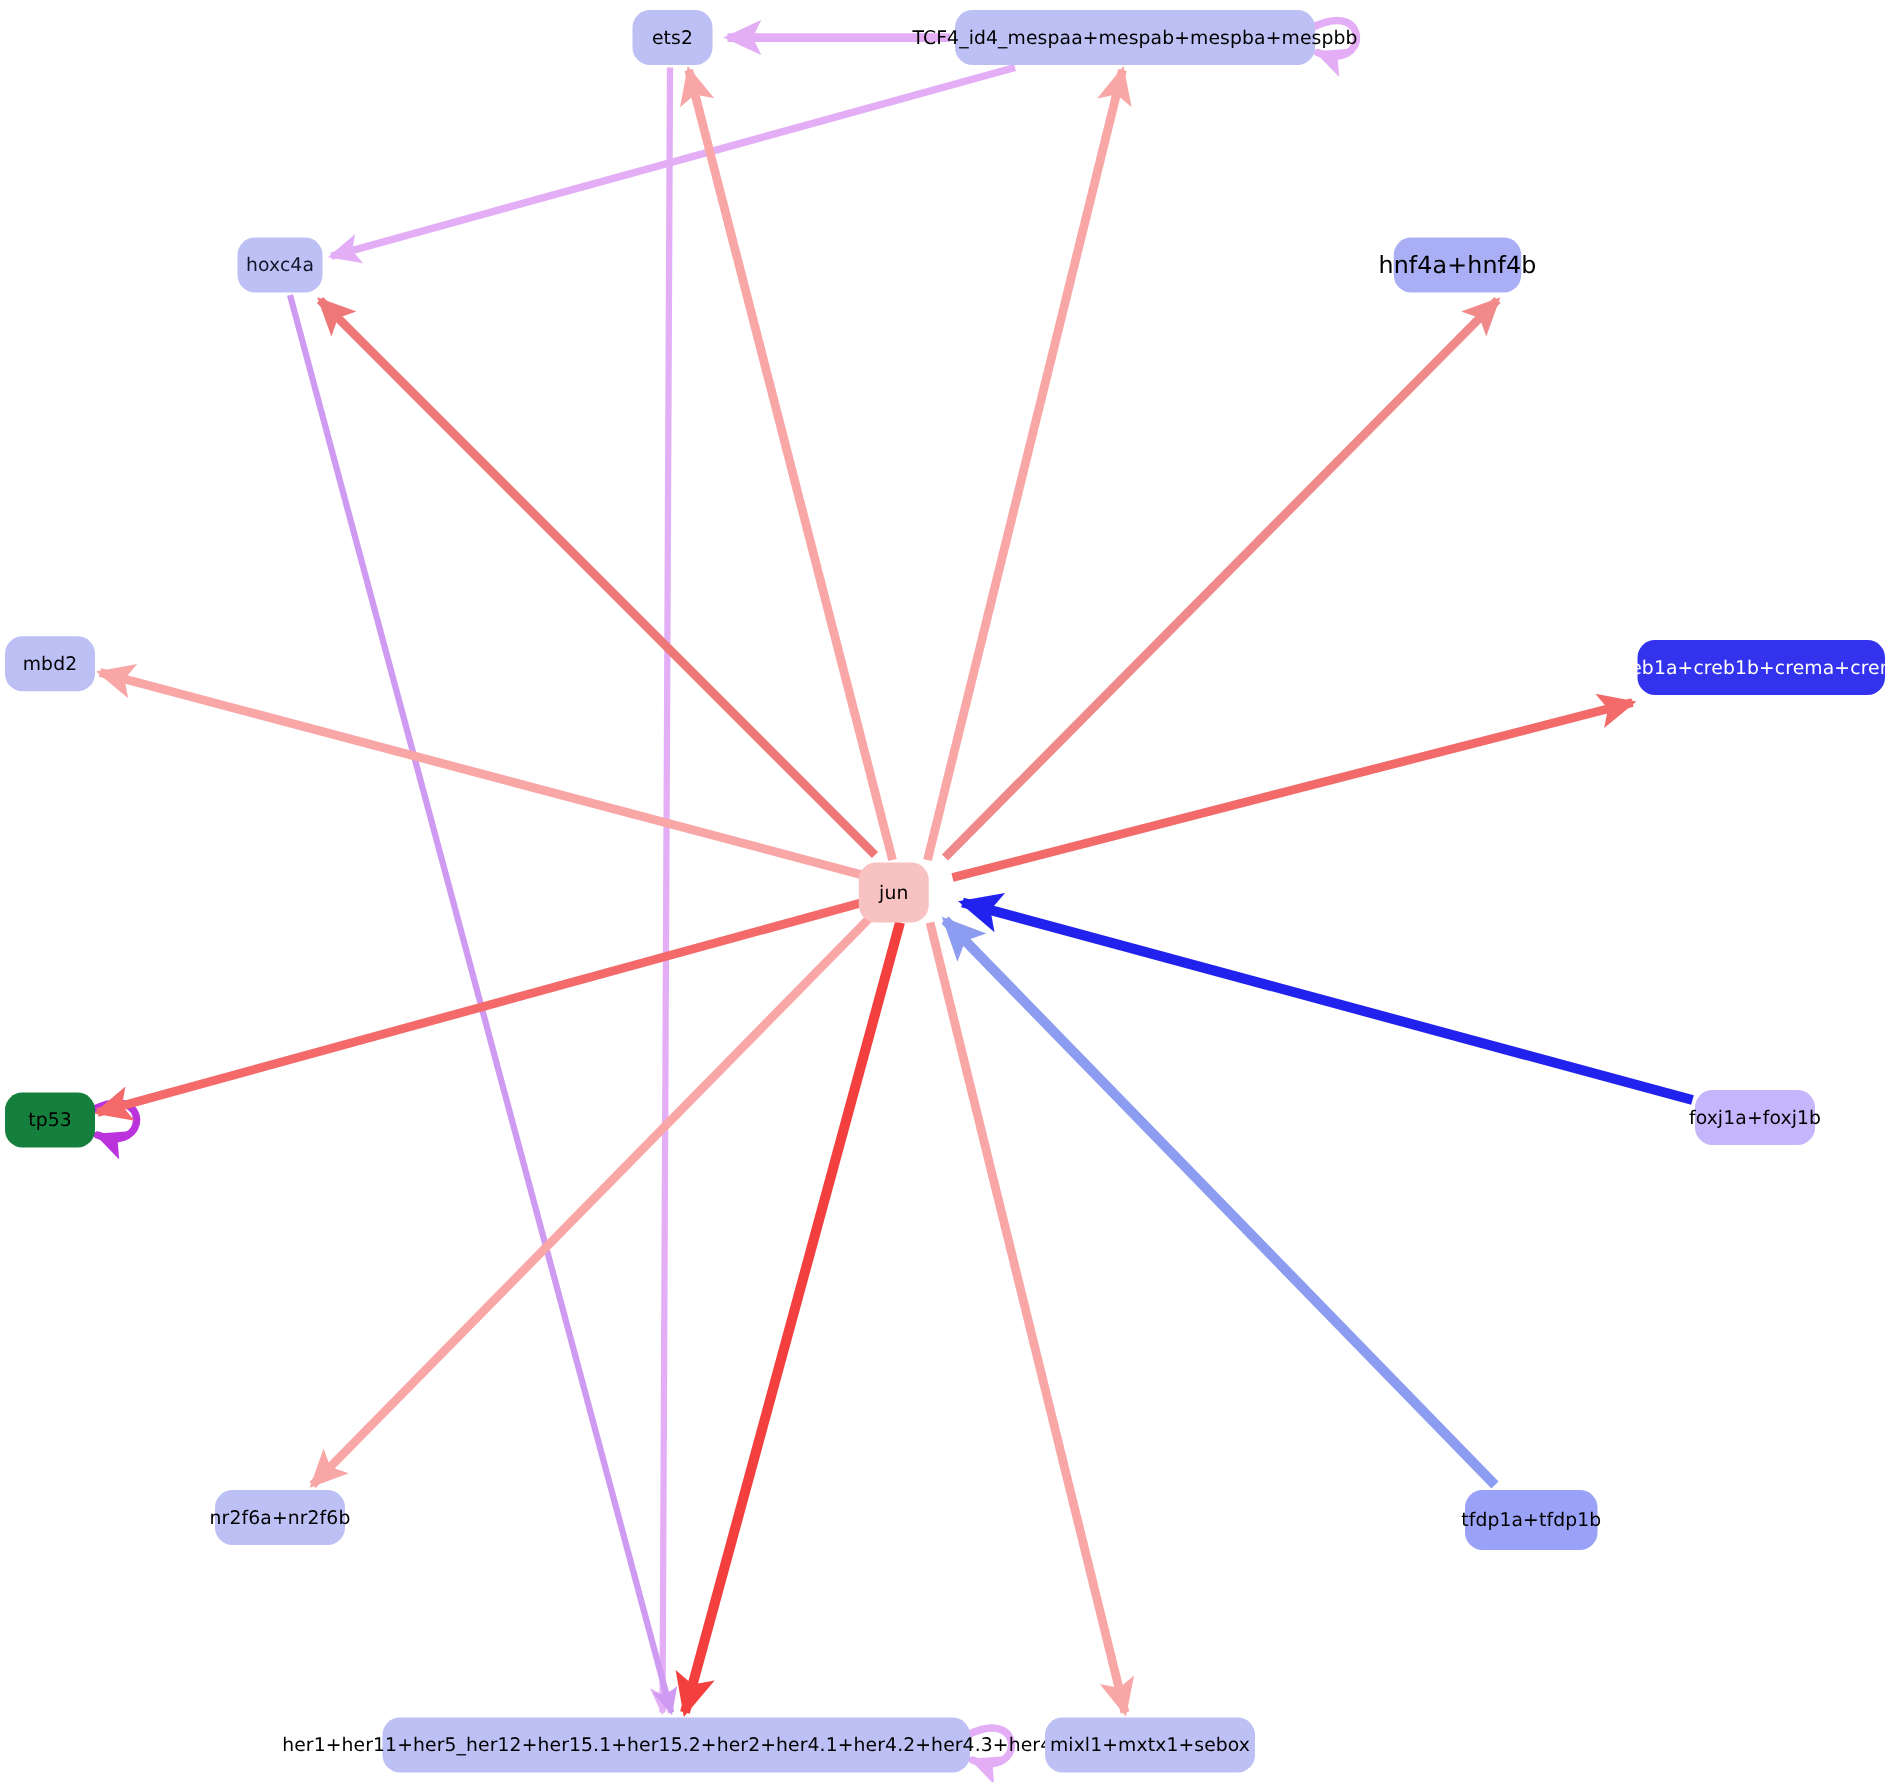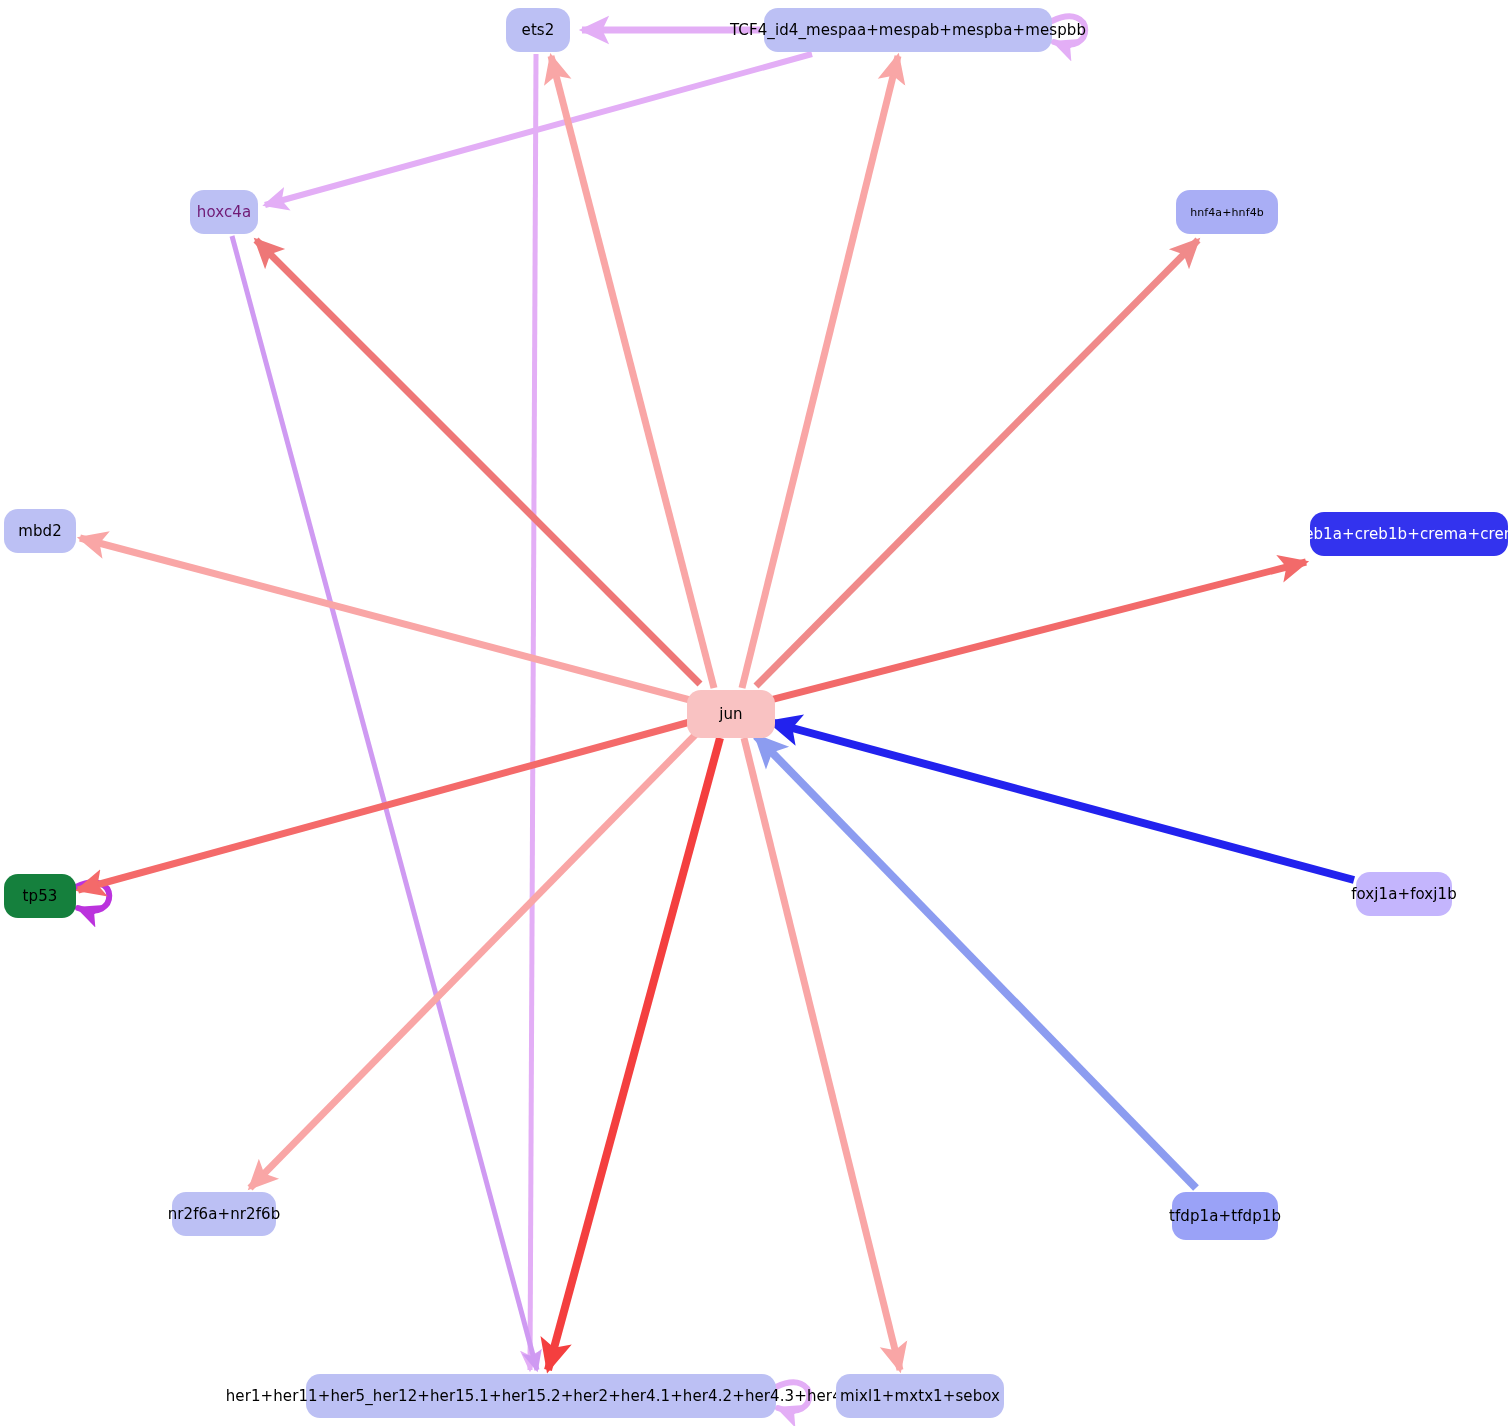--- a/index.html
+++ b/index.html
@@ -146,33 +146,33 @@
         <line x1="1196" y1="1188" x2="756" y2="736" stroke="#8c9cf0" stroke-width="8" stroke-linecap="butt" marker-end="url(#arr-8c9cf0)"></line>
       </g>
     </svg>
   <div id="node-layer">
       <div class="node" style="left: 506px; top: 8px; width: 64px; height: 44px; background: rgb(188, 192, 244); color: rgb(0, 0, 0); font-size: 15px;">
         <span>ets2</span>
       </div>
       <div class="node" style="left: 764px; top: 8px; width: 288px; height: 44px; background: rgb(188, 192, 244); color: #000000; font-size: 15px;">
         <span>TCF4_id4_mespaa+mespab+mespba+mespbb</span>
       </div>
-      <div class="node" style="left: 190px; top: 190px; width: 68px; height: 44px; background: rgb(188, 192, 244); color: #701a75; font-size: 15px;">
+      <div class="node" style="left: 190px; top: 190px; width: 68px; height: 44px; background: rgb(188, 192, 244); color: #0f172a; font-size: 15px;">
         <span>hoxc4a</span>
       </div>
-      <div class="node" style="left: 1176px; top: 190px; width: 102px; height: 44px; background: rgb(169, 174, 245); color: rgb(0, 0, 0); font-size: 11px;">
+      <div class="node" style="left: 1115px; top: 190px; width: 102px; height: 44px; background: rgb(169, 174, 245); color: rgb(0, 0, 0); font-size: 19px;">
         <span>hnf4a+hnf4b</span>
       </div>
       <div class="node" style="left: 4px; top: 509px; width: 72px; height: 44px; background: rgb(188, 192, 244); color: rgb(0, 0, 0); font-size: 15px;">
         <span>mbd2</span>
       </div>
       <div class="node" style="left: 1310px; top: 512px; width: 198px; height: 44px; background: rgb(51, 51, 238); color: rgb(255, 255, 255); font-size: 15px;">
         <span>creb1a+creb1b+crema+cremb</span>
       </div>
-      <div class="node" style="left: 687px; top: 690px; width: 88px; height: 48px; background: rgb(249, 194, 194); color: rgb(0, 0, 0); font-size: 15px;">
+      <div class="node" style="left: 687px; top: 690px; width: 56px; height: 48px; background: rgb(249, 194, 194); color: rgb(0, 0, 0); font-size: 15px;">
         <span>jun</span>
       </div>
       <div class="node" style="left: 4px; top: 874px; width: 72px; height: 44px; background: #15803d; color: rgb(0, 0, 0); font-size: 15px;">
         <span>tp53</span>
       </div>
       <div class="node" style="left: 1356px; top: 872px; width: 96px; height: 44px; background: #c4b5fd; color: rgb(0, 0, 0); font-size: 15px; justify-content: center;">
         <span>foxj1a+foxj1b</span>
       </div>
       <div class="node" style="left: 172px; top: 1192px; width: 104px; height: 44px; background: rgb(188, 192, 244); color: rgb(0, 0, 0); font-size: 15px;">
         <span>nr2f6a+nr2f6b</span>

